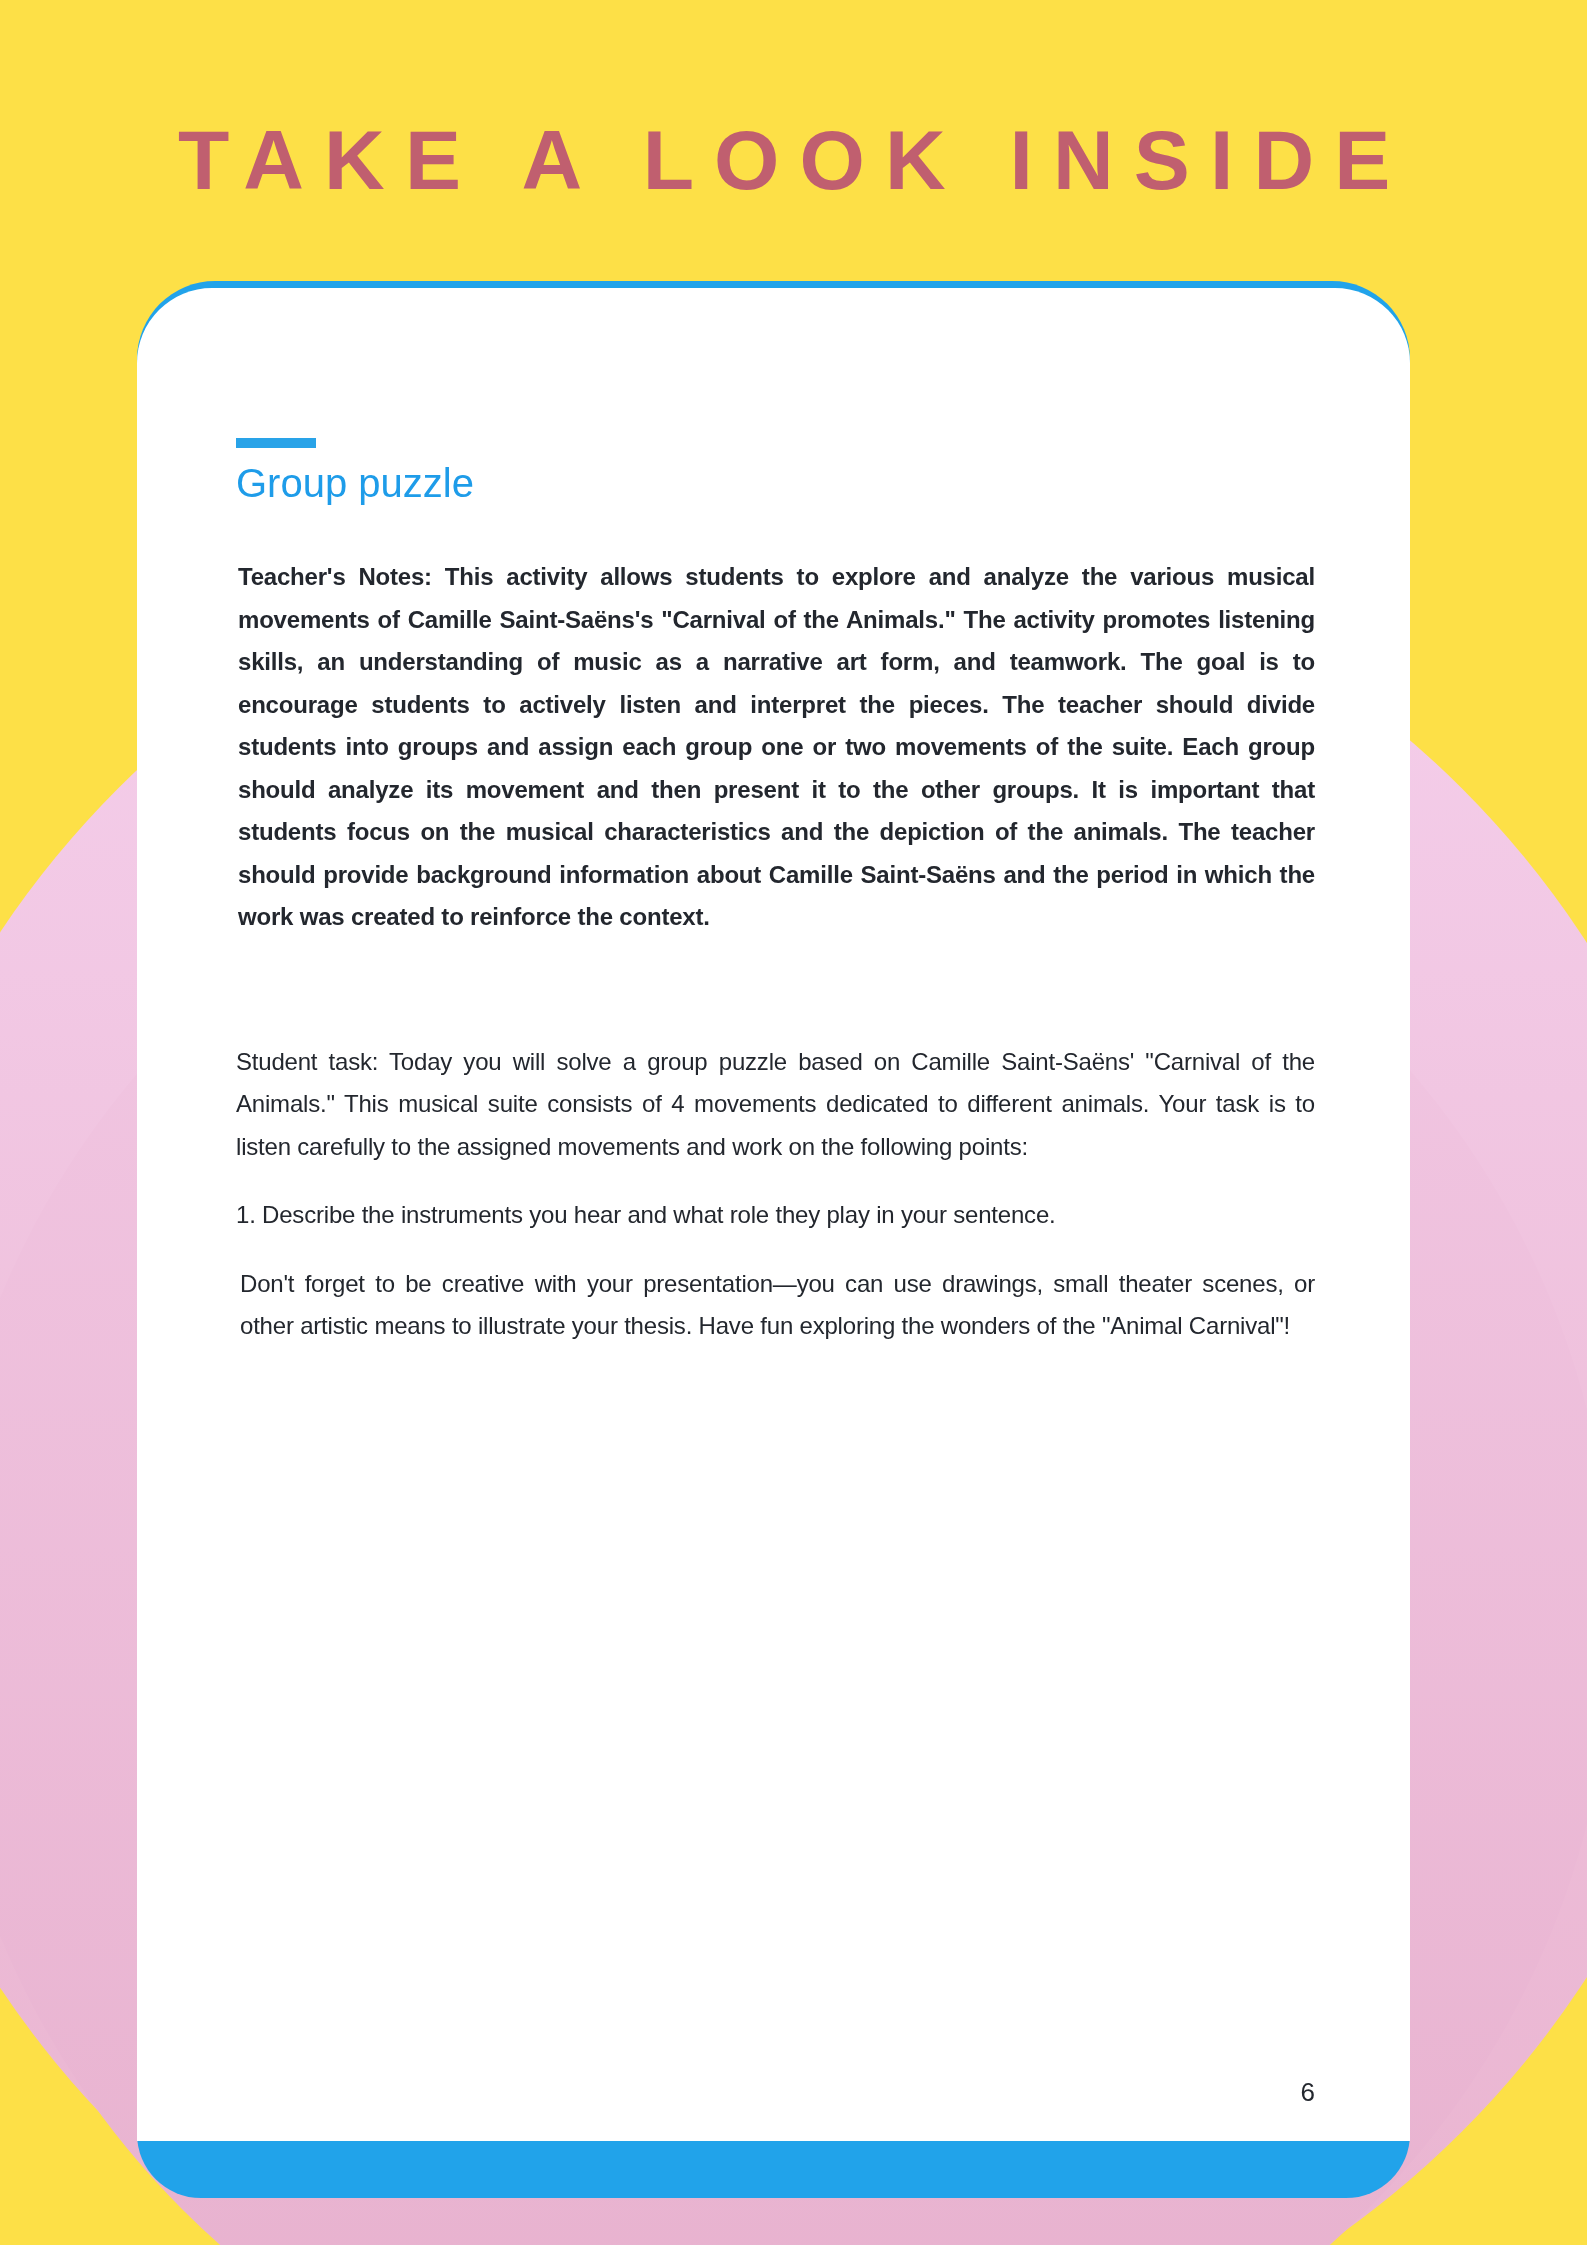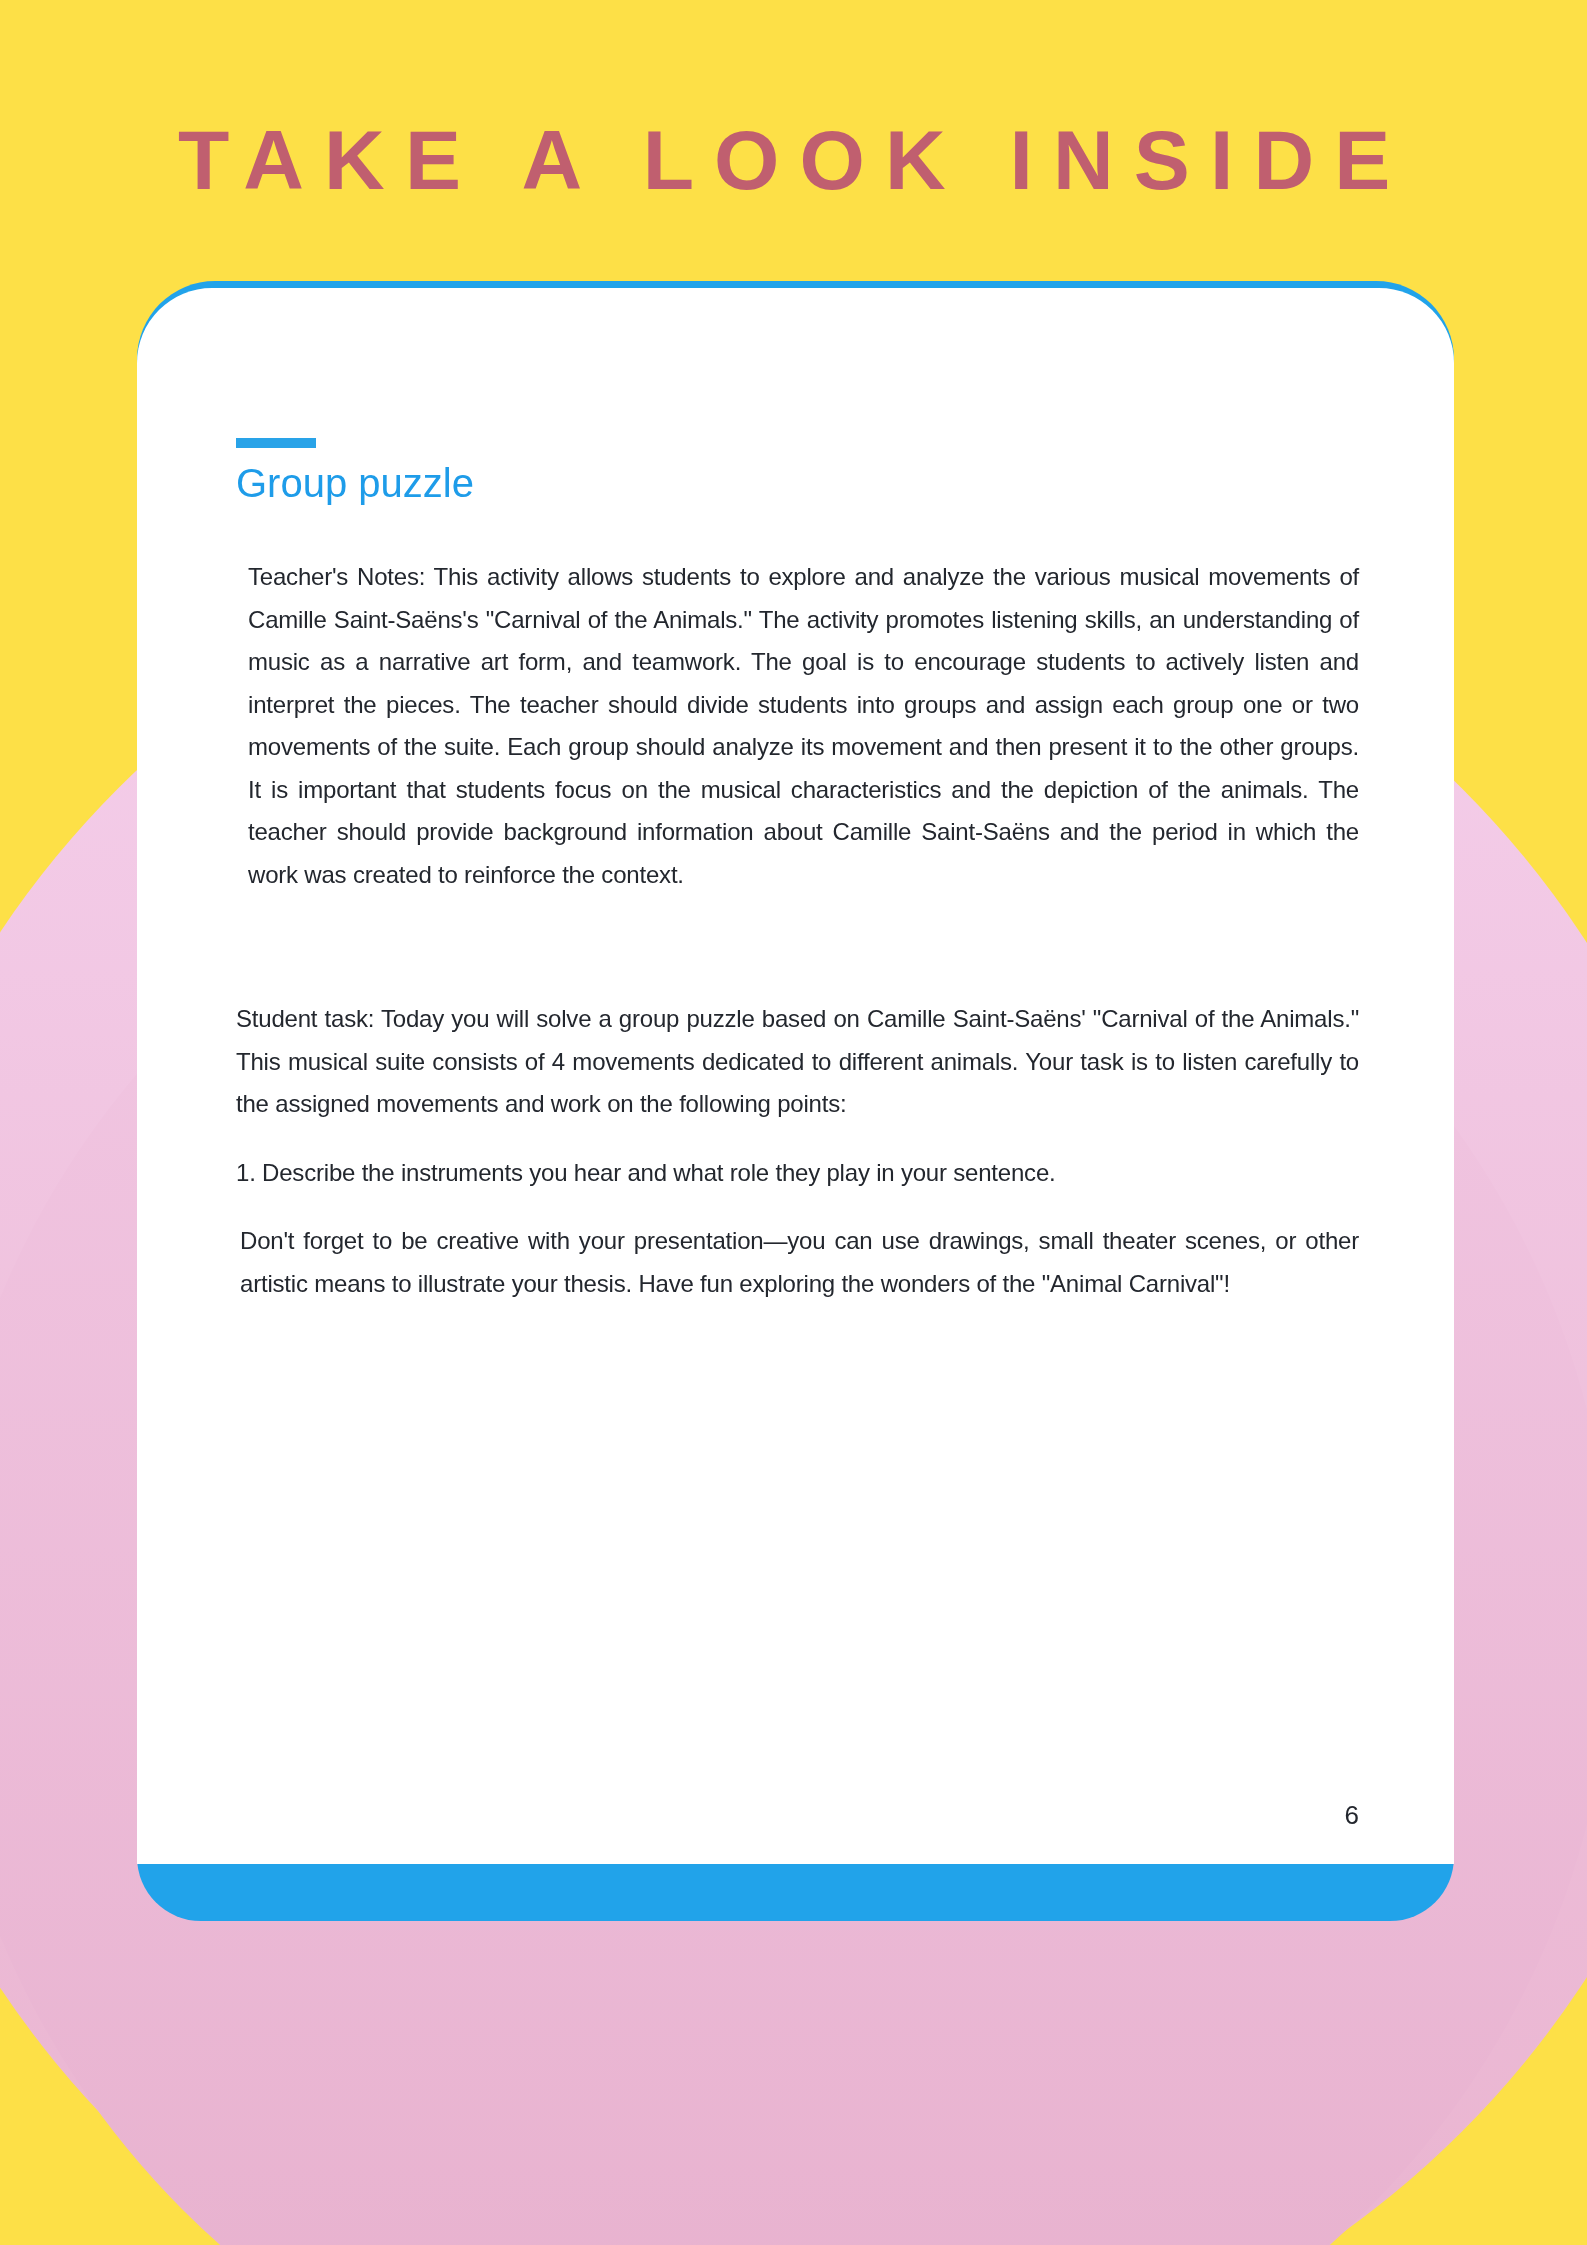--- a/index.html
+++ b/index.html
@@ -42,22 +42,21 @@
     letter-spacing: 0.24em;
     color: #c05f6f;
     white-space: nowrap;
   }
   
   .card-wrap {
     position: absolute;
     left: 137px;
     top: 281px;
     width: 1273px;
-    height: 1640px;
-    padding-left: 44px;
+    height: 1917px;
   }
   .card-blue-frame {
     position: absolute;
     inset: 0;
     background: #21a3ea;
     border-radius: 78px 78px 64px 64px;
   }
   .card-white {
     position: absolute;
     left: 0;
@@ -86,21 +85,21 @@
     font-weight: 400;
     color: #1e9ce9;
   }
   .body-text {
     font-size: 24px;
     line-height: 42.5px;
     letter-spacing: -0.2px;
     color: #23272e;
     text-align: justify;
   }
-  .para-teacher { margin: 50px 0 0 12px; }
+  .para-teacher { margin: 50px 0 0 2px; font-weight: bold; }
   .para-student { margin: 102px 0 0 0; }
   .task-item    { margin: 26px 0 0 0; }
   .para-closing { margin: 26px 0 0 4px; }
   .page-number {
     position: absolute;
     right: 95px;
     bottom: 90px;
     font-size: 26px;
     color: #23272e;
   }

